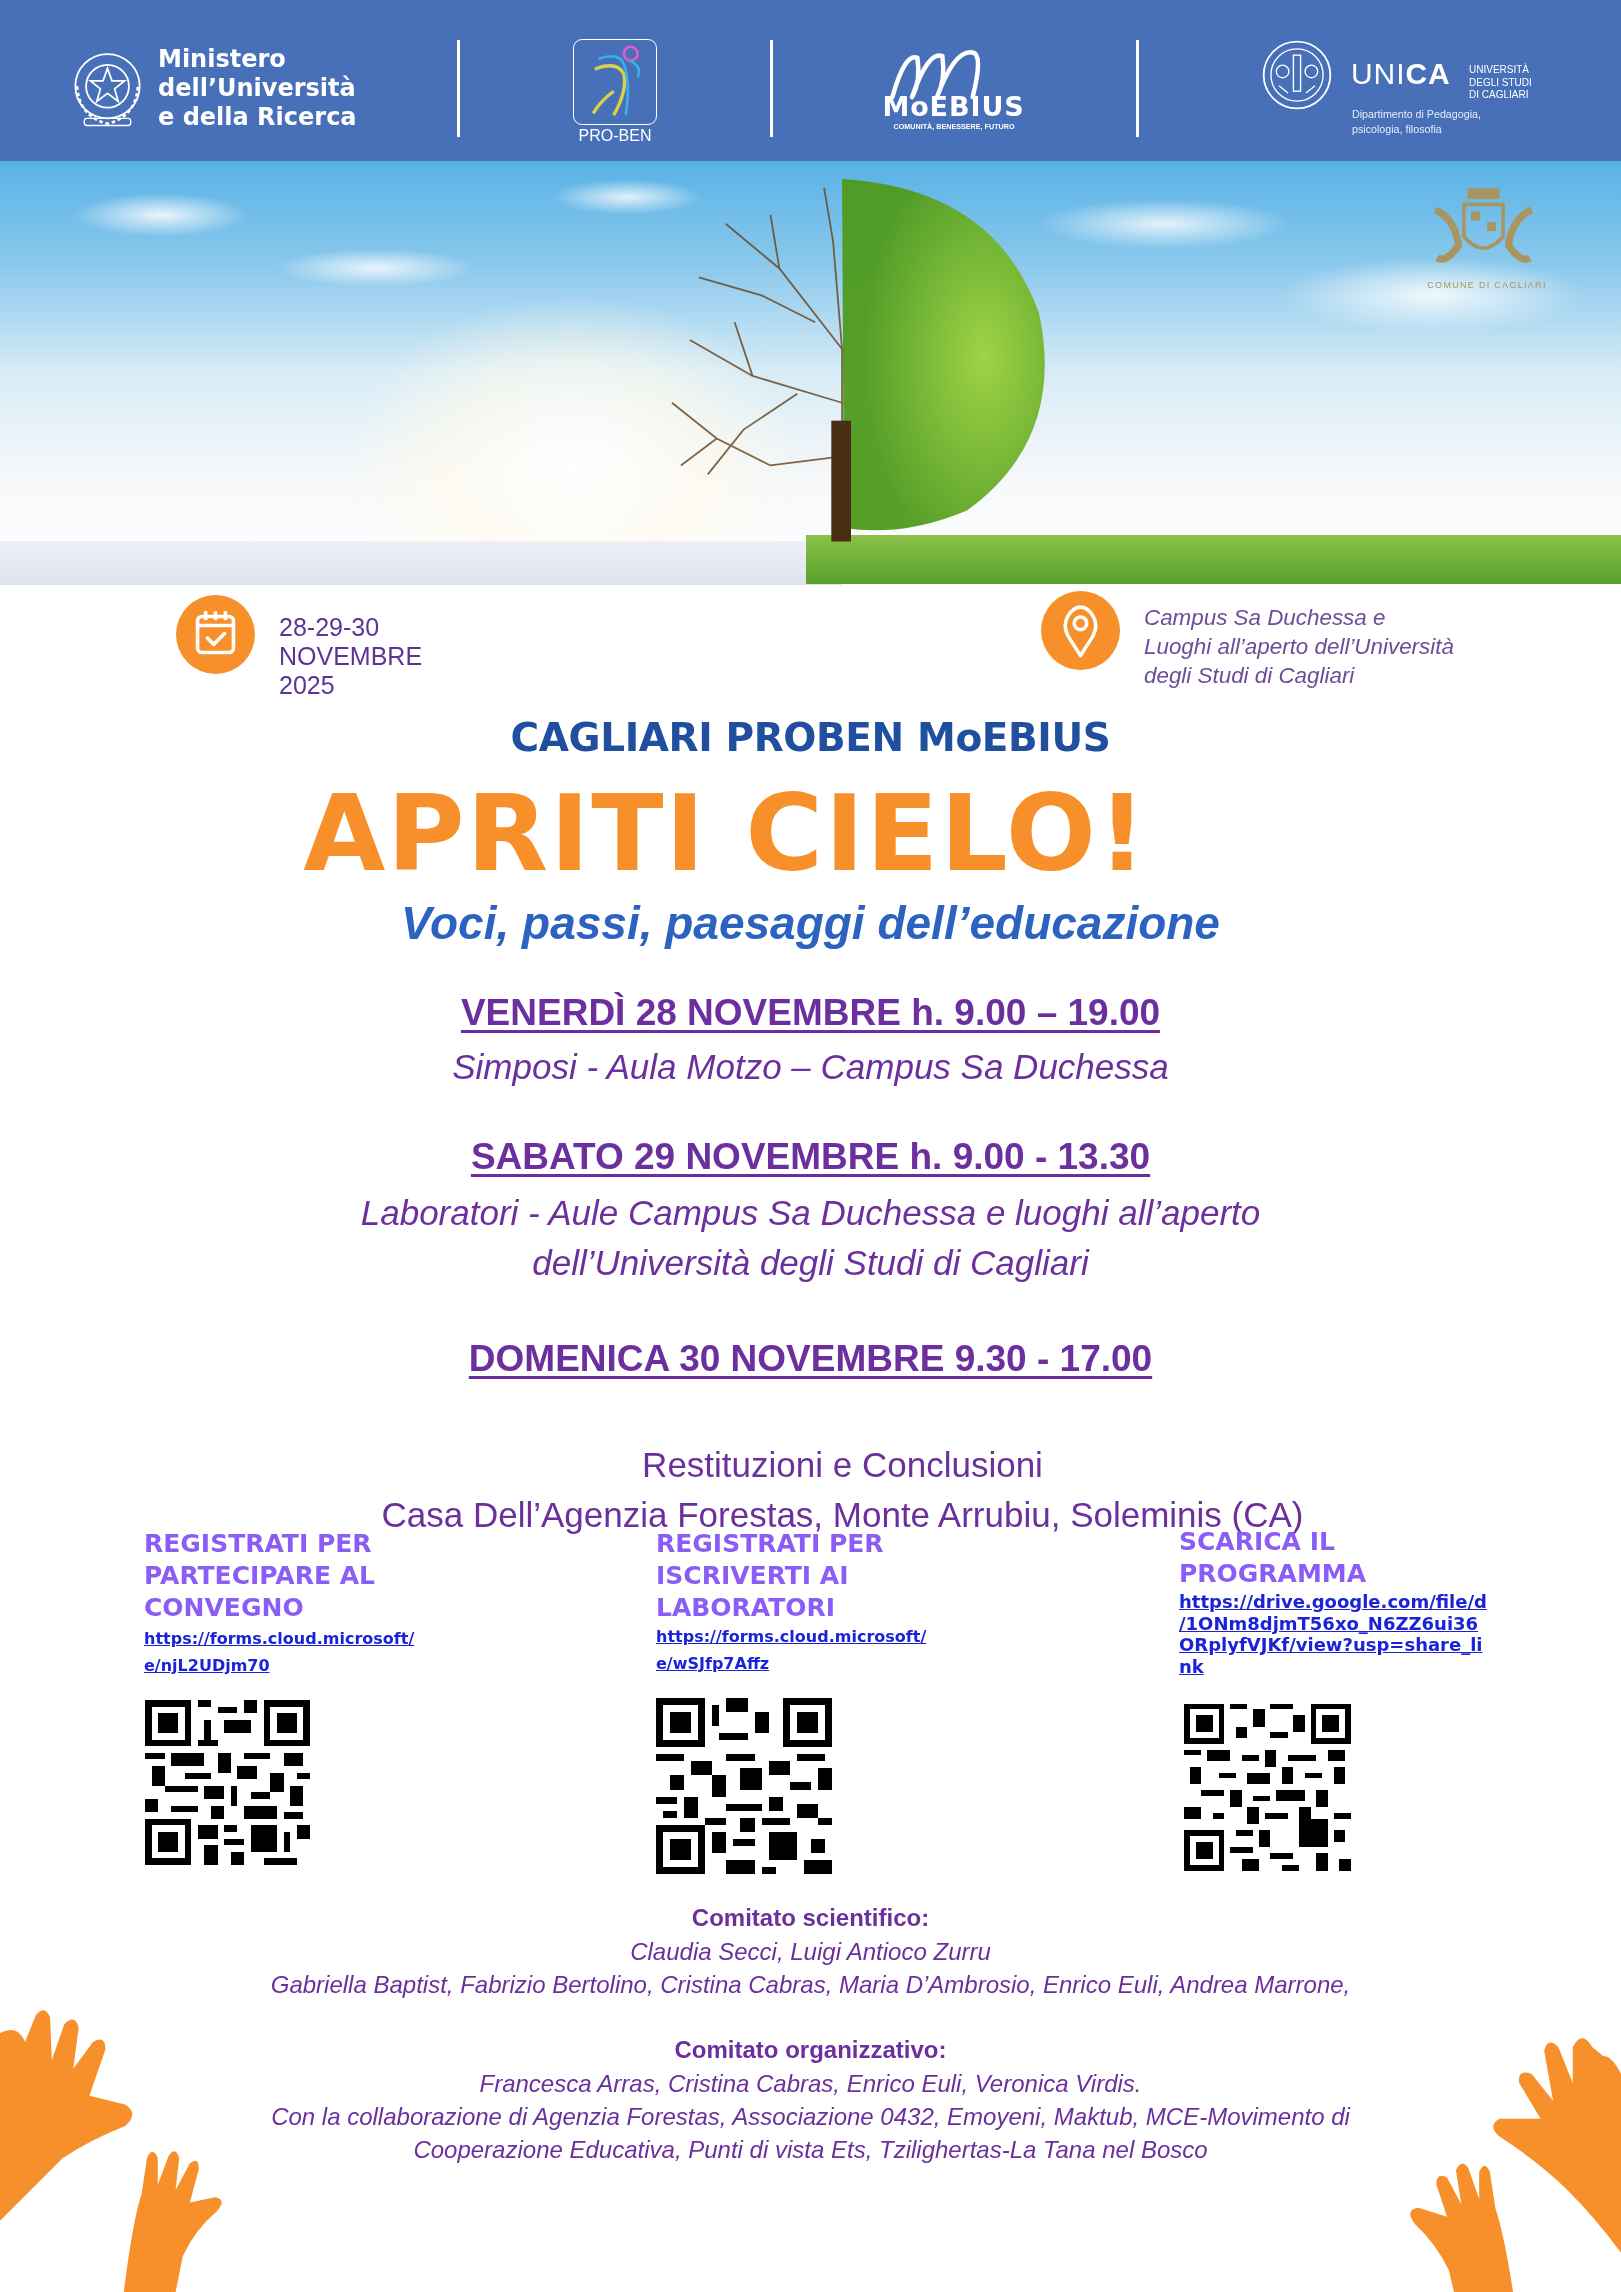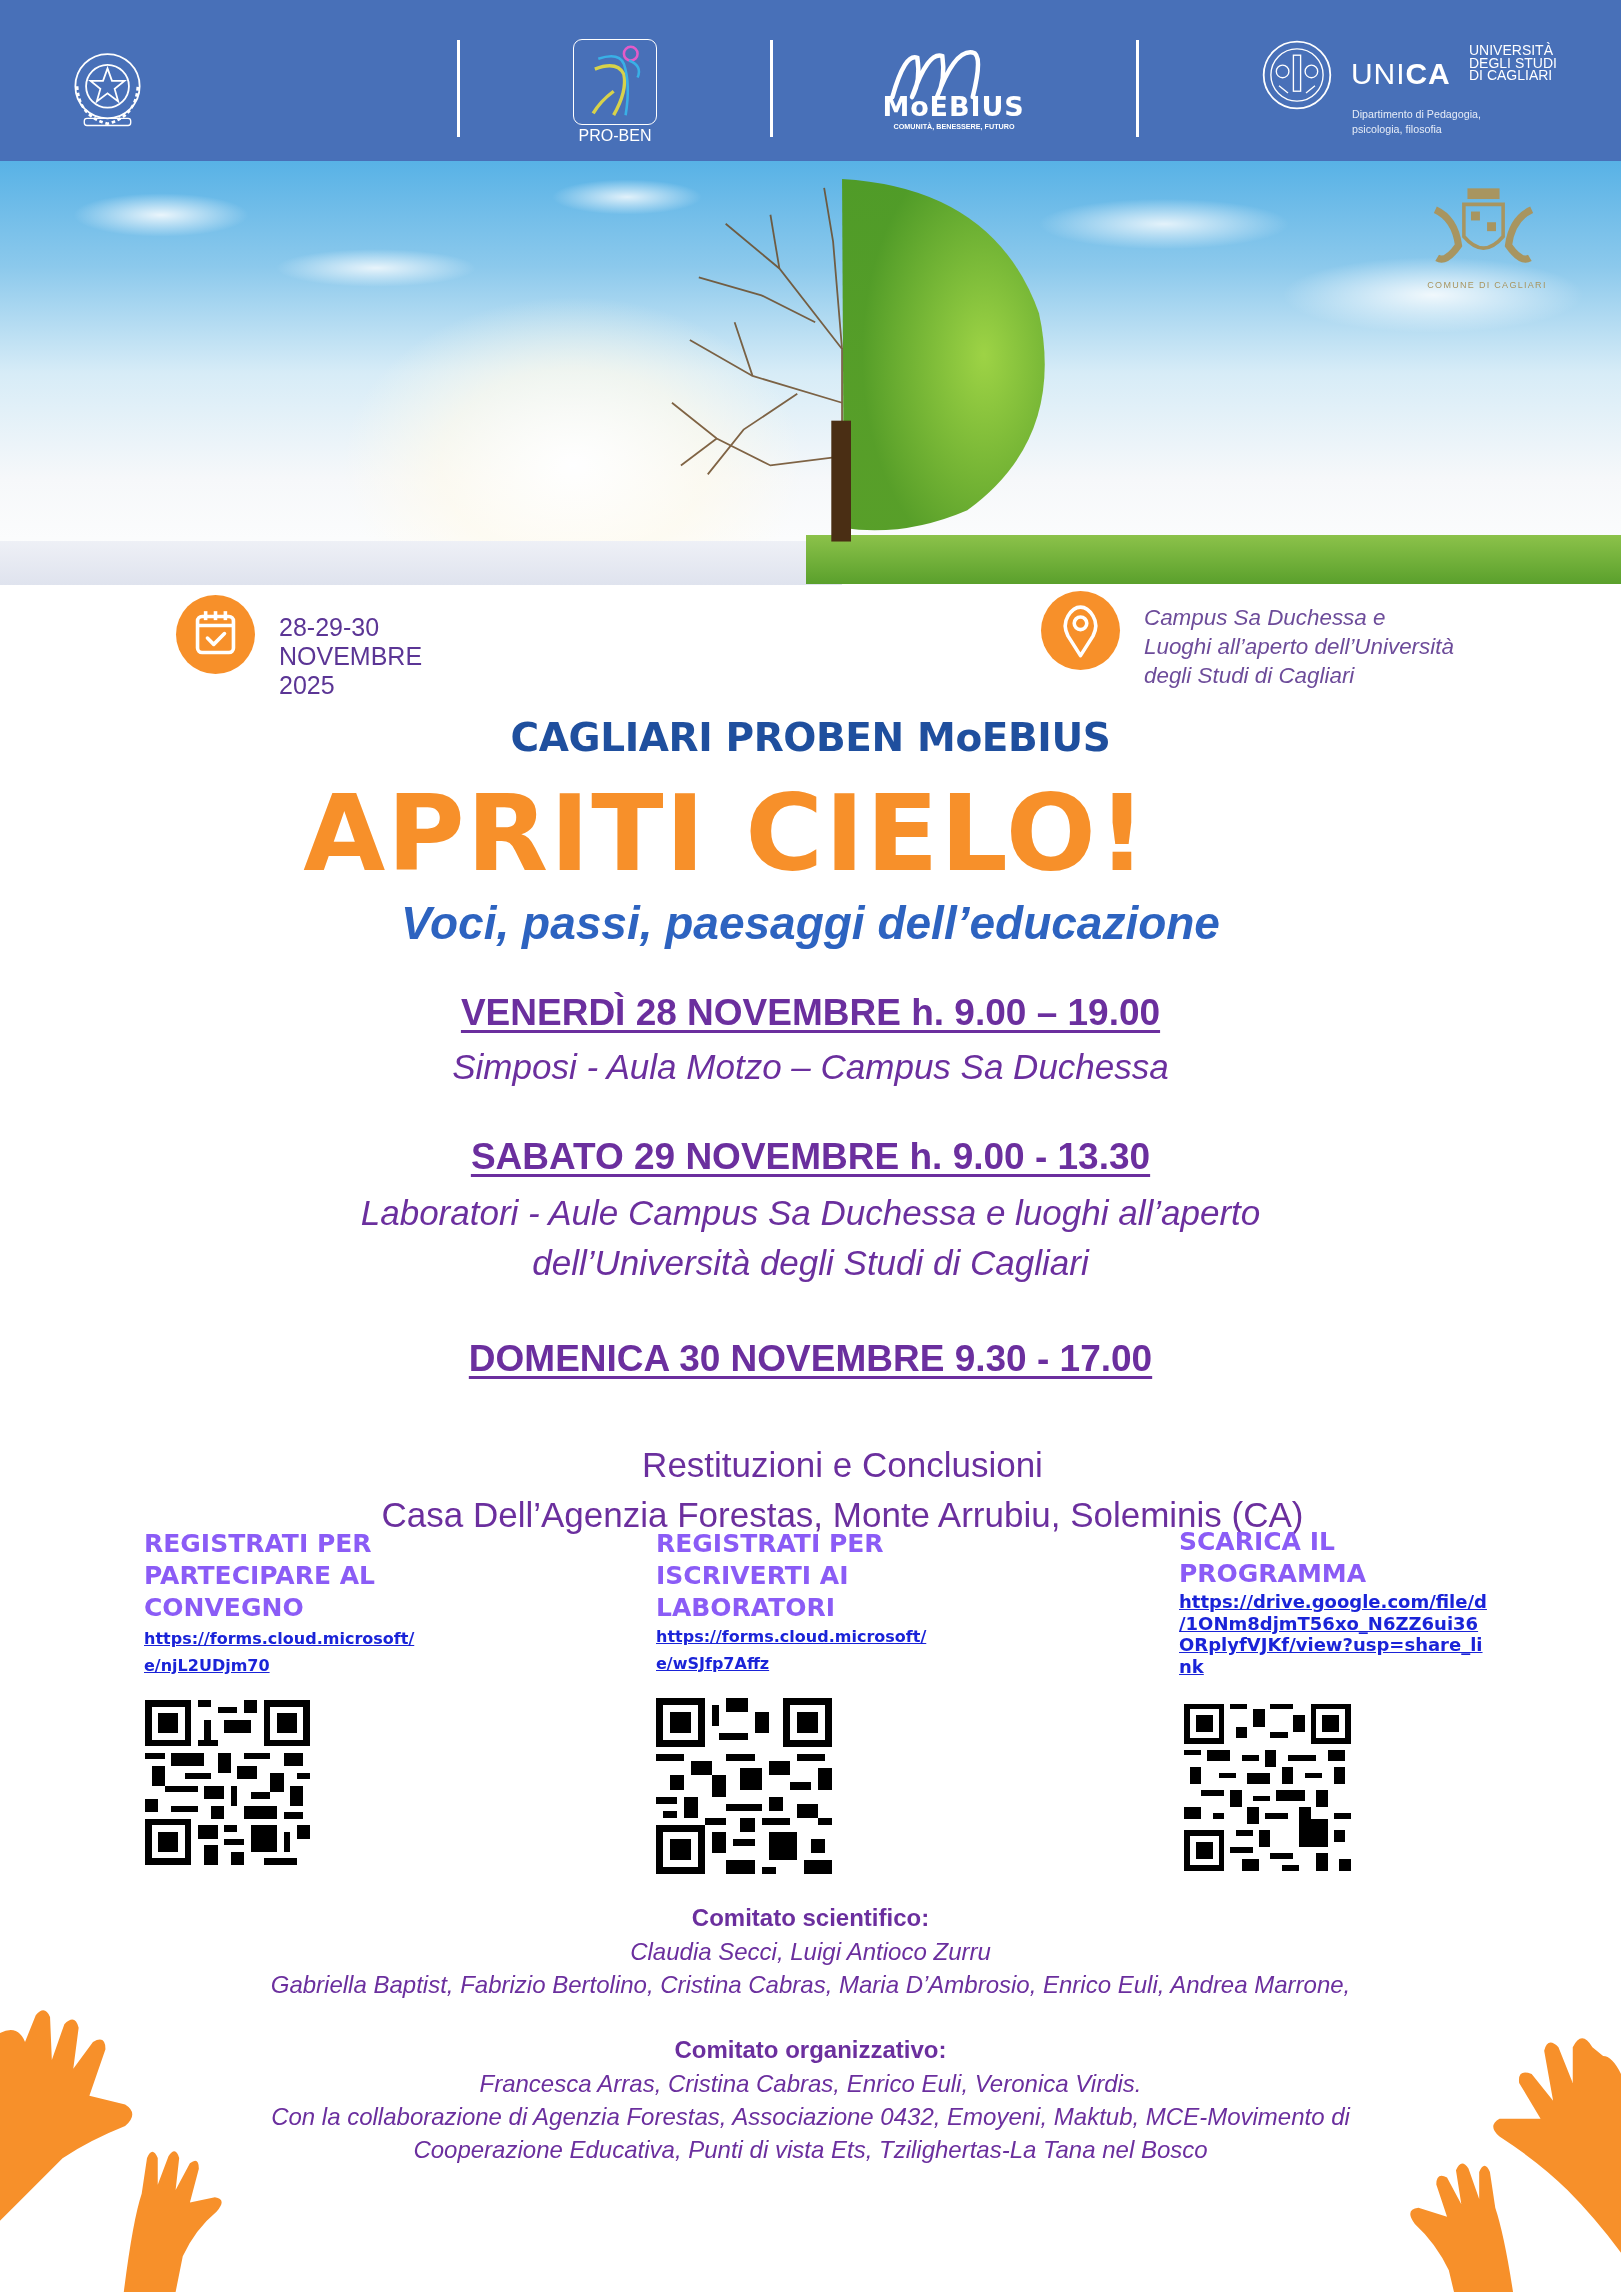--- a/index.html
+++ b/index.html
@@ -12,21 +12,21 @@
   .mur-emblem { position:absolute; left:70px; top:45px; width:75px; height:86px; }
   .mur-text { position:absolute; left:158px; top:45px; color:#fff; font-weight:bold; font-size:24px; line-height:29px; font-family:"DejaVu Sans", sans-serif; }
   .proben-logo { position:absolute; left:573px; top:39px; width:84px; height:86px; border:1.8px solid #fff; border-radius:9px; }
   .proben-label { position:absolute; left:573px; top:127px; width:84px; text-align:center; color:#fff; font-size:16px; }
   .moebius-mark { position:absolute; left:887px; top:45px; width:116px; height:56px; }
   .moebius-name { position:absolute; left:882px; top:91px; width:143px; text-align:center; color:#fff; font-size:27px; font-weight:bold; letter-spacing:0.9px; font-family:"DejaVu Sans", sans-serif; }
   .moebius-tag { position:absolute; left:878px; top:122px; width:152px; text-align:center; color:#fff; font-size:7.2px; font-weight:bold; }
   .unica-seal { position:absolute; left:1261px; top:39px; width:72px; height:72px; }
   .unica-word { position:absolute; left:1351px; top:57px; color:#fff; font-size:30px; letter-spacing:0.9px; }
   .unica-word b { font-weight:900; }
-  .unica-sub { position:absolute; left:1469px; top:44px; color:#fff; font-size:14px; line-height:12.5px; }
+  .unica-sub { position:absolute; left:1469px; top:64px; color:#fff; font-size:10px; line-height:12.5px; }
   .unica-dept { position:absolute; left:1352px; top:107px; color:#e6ecf7; font-size:10.7px; line-height:15px; }
 
   
   .hero { position:absolute; left:0; top:161px; width:1621px; height:424px; overflow:hidden;
     background: linear-gradient(180deg, #58b2e6 0%, #8cc9ec 25%, #d7ecf7 50%, #f6f8fa 75%, #ffffff 100%); }
   .hero .glow { position:absolute; left:340px; top:134px; width:466px; height:340px; border-radius:50%;
     background: radial-gradient(ellipse at center, rgba(255,255,255,0.95) 0%, rgba(255,250,235,0.6) 40%, rgba(255,255,255,0) 70%); }
   .hero .clouds { position:absolute; left:0; top:0; width:1621px; height:233px;
     background:
       radial-gradient(ellipse 125px 31px at 161px 54px, rgba(255,255,255,0.85), rgba(255,255,255,0) 70%),
@@ -72,20 +72,25 @@
 <body>
 
 <div class="topbar">
   <svg class="mur-emblem" viewBox="0 0 84 96">
     <circle cx="42" cy="46" r="36" fill="none" stroke="#fff" stroke-width="2"></circle>
     <circle cx="42" cy="46" r="24" fill="none" stroke="#fff" stroke-width="2"></circle>
     <polygon points="42,26 47,40 61,40 50,49 54,63 42,54 30,63 34,49 23,40 37,40" fill="none" stroke="#fff" stroke-width="2"></polygon>
     <path d="M8 46 Q10 80 42 88 Q74 80 76 46" fill="none" stroke="#fff" stroke-width="3" stroke-dasharray="4 3"></path>
     <rect x="16" y="82" width="52" height="8" rx="3" fill="none" stroke="#fff" stroke-width="1.5"></rect>
   </svg>
+  <div class="mur-text">
+    <div>Ministero</div>
+    <div>dell’Università</div>
+    <div>e della Ricerca</div>
+  </div>
 
   <div class="divider" style="left:457px;"></div>
 
   <div class="proben-logo">
     <svg viewBox="0 0 94 96" width="81" height="82">
       <path d="M24 34 Q50 24 58 40 Q62 60 46 88" fill="none" stroke="#d7d24a" stroke-width="4"></path>
       <path d="M28 22 Q52 14 58 28 Q66 52 60 88" fill="none" stroke="#39b0e6" stroke-width="3"></path>
       <path d="M46 60 Q30 72 22 86" fill="none" stroke="#d7d24a" stroke-width="4"></path>
       <circle cx="66" cy="16" r="8" fill="none" stroke="#e35bc8" stroke-width="3"></circle>
       <path d="M64 24 Q80 30 74 44" fill="none" stroke="#39b0e6" stroke-width="3"></path>

